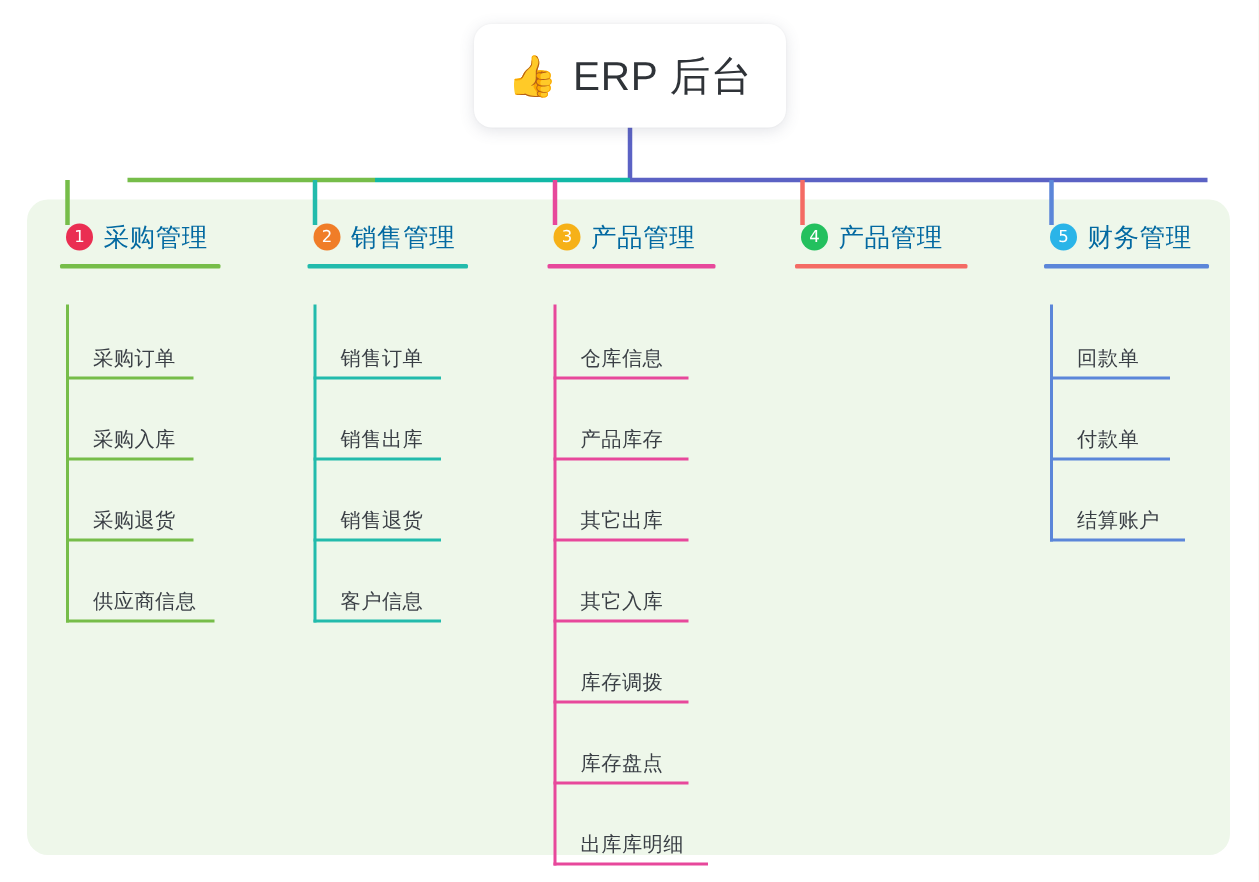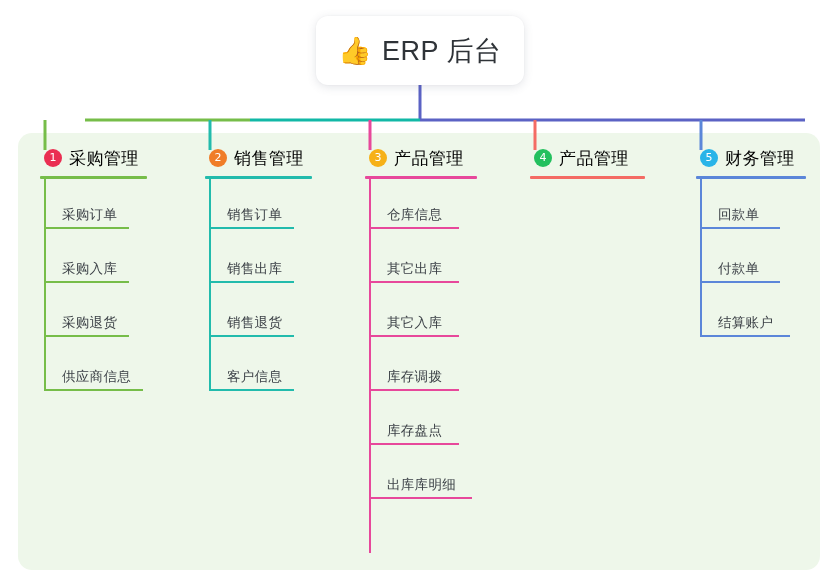--- a/index.html
+++ b/index.html
@@ -68,33 +68,34 @@
     width:18px;height:18px;border-radius:50%;
     color:#ffffff;
     font-size:11px;
     line-height:18px;
     text-align:center;
     flex:0 0 18px;
     font-family:"DejaVu Sans",sans-serif;
   }
   .col-title{
     font-size:17px;
-    color:#000000;
+    color:#0369a1;
     letter-spacing:.4px;
   }
   .head-rule{
     height:3px;
     margin-top:6px;
     border-radius:1px;
   }
 
   
   .items{
     position:relative;
     padding-top:0;
+    margin-top:24px;
   }
   .spine{
     position:absolute;
     left:4px;top:0;
     width:2px;
   }
   .item{
     position:relative;
     height:54px;
   }
@@ -197,20 +198,24 @@
           <span class="col-title">产品管理</span>
         </div>
         <div class="head-rule" style="width: 112px; background: rgb(231, 72, 155);"></div>
         <div class="items">
           <div class="spine" style="background: rgb(231, 72, 155); height: 374px;"></div>
           <div class="item">
             <span class="item-label">仓库信息</span>
             <div class="item-rule" style="width: 90px; background: rgb(231, 72, 155);"></div>
           </div>
           <div class="item">
+            <span class="item-label">产品库存</span>
+            <div class="item-rule" style="width: 90px; background: rgb(231, 72, 155);"></div>
+          </div>
+          <div class="item">
             <span class="item-label">其它出库</span>
             <div class="item-rule" style="width: 90px; background: rgb(231, 72, 155);"></div>
           </div>
           <div class="item">
             <span class="item-label">其它入库</span>
             <div class="item-rule" style="width: 90px; background: rgb(231, 72, 155);"></div>
           </div>
           <div class="item">
             <span class="item-label">库存调拨</span>
             <div class="item-rule" style="width: 90px; background: rgb(231, 72, 155);"></div>

